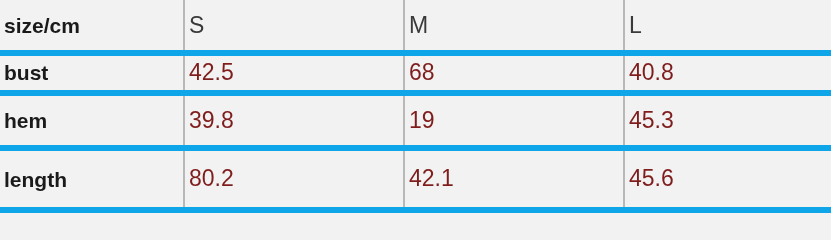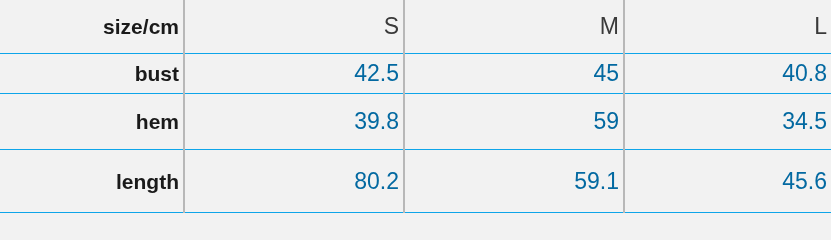--- a/index.html
+++ b/index.html
@@ -20,25 +20,25 @@
     table-layout: fixed;
     background: #f2f2f2;
   }
 
   .size-table col.c-label { width: 184px; }
   .size-table col.c-s     { width: 220px; }
   .size-table col.c-m     { width: 220px; }
   .size-table col.c-l     { width: 207px; }
 
   .size-table td {
-    text-align: right;
+    text-align: left;
     vertical-align: middle;
     background: #f2f2f2;
     border-right: 2px solid #b8b8b8;
-    border-bottom: 1px solid #0ea5e9;
+    border-bottom: 6px solid #0ea5e9;
     padding: 0 4px;
     line-height: 1.1;
   }
 
   
   .size-table td.last-col { border-right: none; }
 
   
   tr.row-head td { height: 50px; }
   tr.row-bust td { height: 37px; }
@@ -55,21 +55,21 @@
   
   .size-head {
     font-weight: normal;
     color: #3a3a3a;
     font-size: 23px;
   }
 
   
   .measure {
     font-weight: normal;
-    color: #0369a1;
+    color: #7f1d1d;
     font-size: 23px;
   }
 </style>
 </head>
 <body>
 
 <table class="size-table">
   <colgroup>
     <col class="c-label">
       <col class="c-s">
@@ -80,31 +80,31 @@
     <tr class="row-head">
       <td class="row-label">size/cm</td>
       <td class="size-head">S</td>
       <td class="size-head">M</td>
       <td class="size-head last-col">L</td>
     </tr>
 
     <tr class="row-bust">
       <td class="row-label">bust</td>
       <td class="measure">42.5</td>
-      <td class="measure">45</td>
+      <td class="measure">68</td>
       <td class="measure last-col">40.8</td>
     </tr>
 
     <tr class="row-hem">
       <td class="row-label">hem</td>
       <td class="measure">39.8</td>
-      <td class="measure">59</td>
-      <td class="measure last-col">34.5</td>
+      <td class="measure">19</td>
+      <td class="measure last-col">45.3</td>
     </tr>
 
     <tr class="row-len">
       <td class="row-label">length</td>
       <td class="measure">80.2</td>
-      <td class="measure">59.1</td>
+      <td class="measure">42.1</td>
       <td class="measure last-col">45.6</td>
     </tr>
   </tbody>
 </table>
 
 </body></html>

